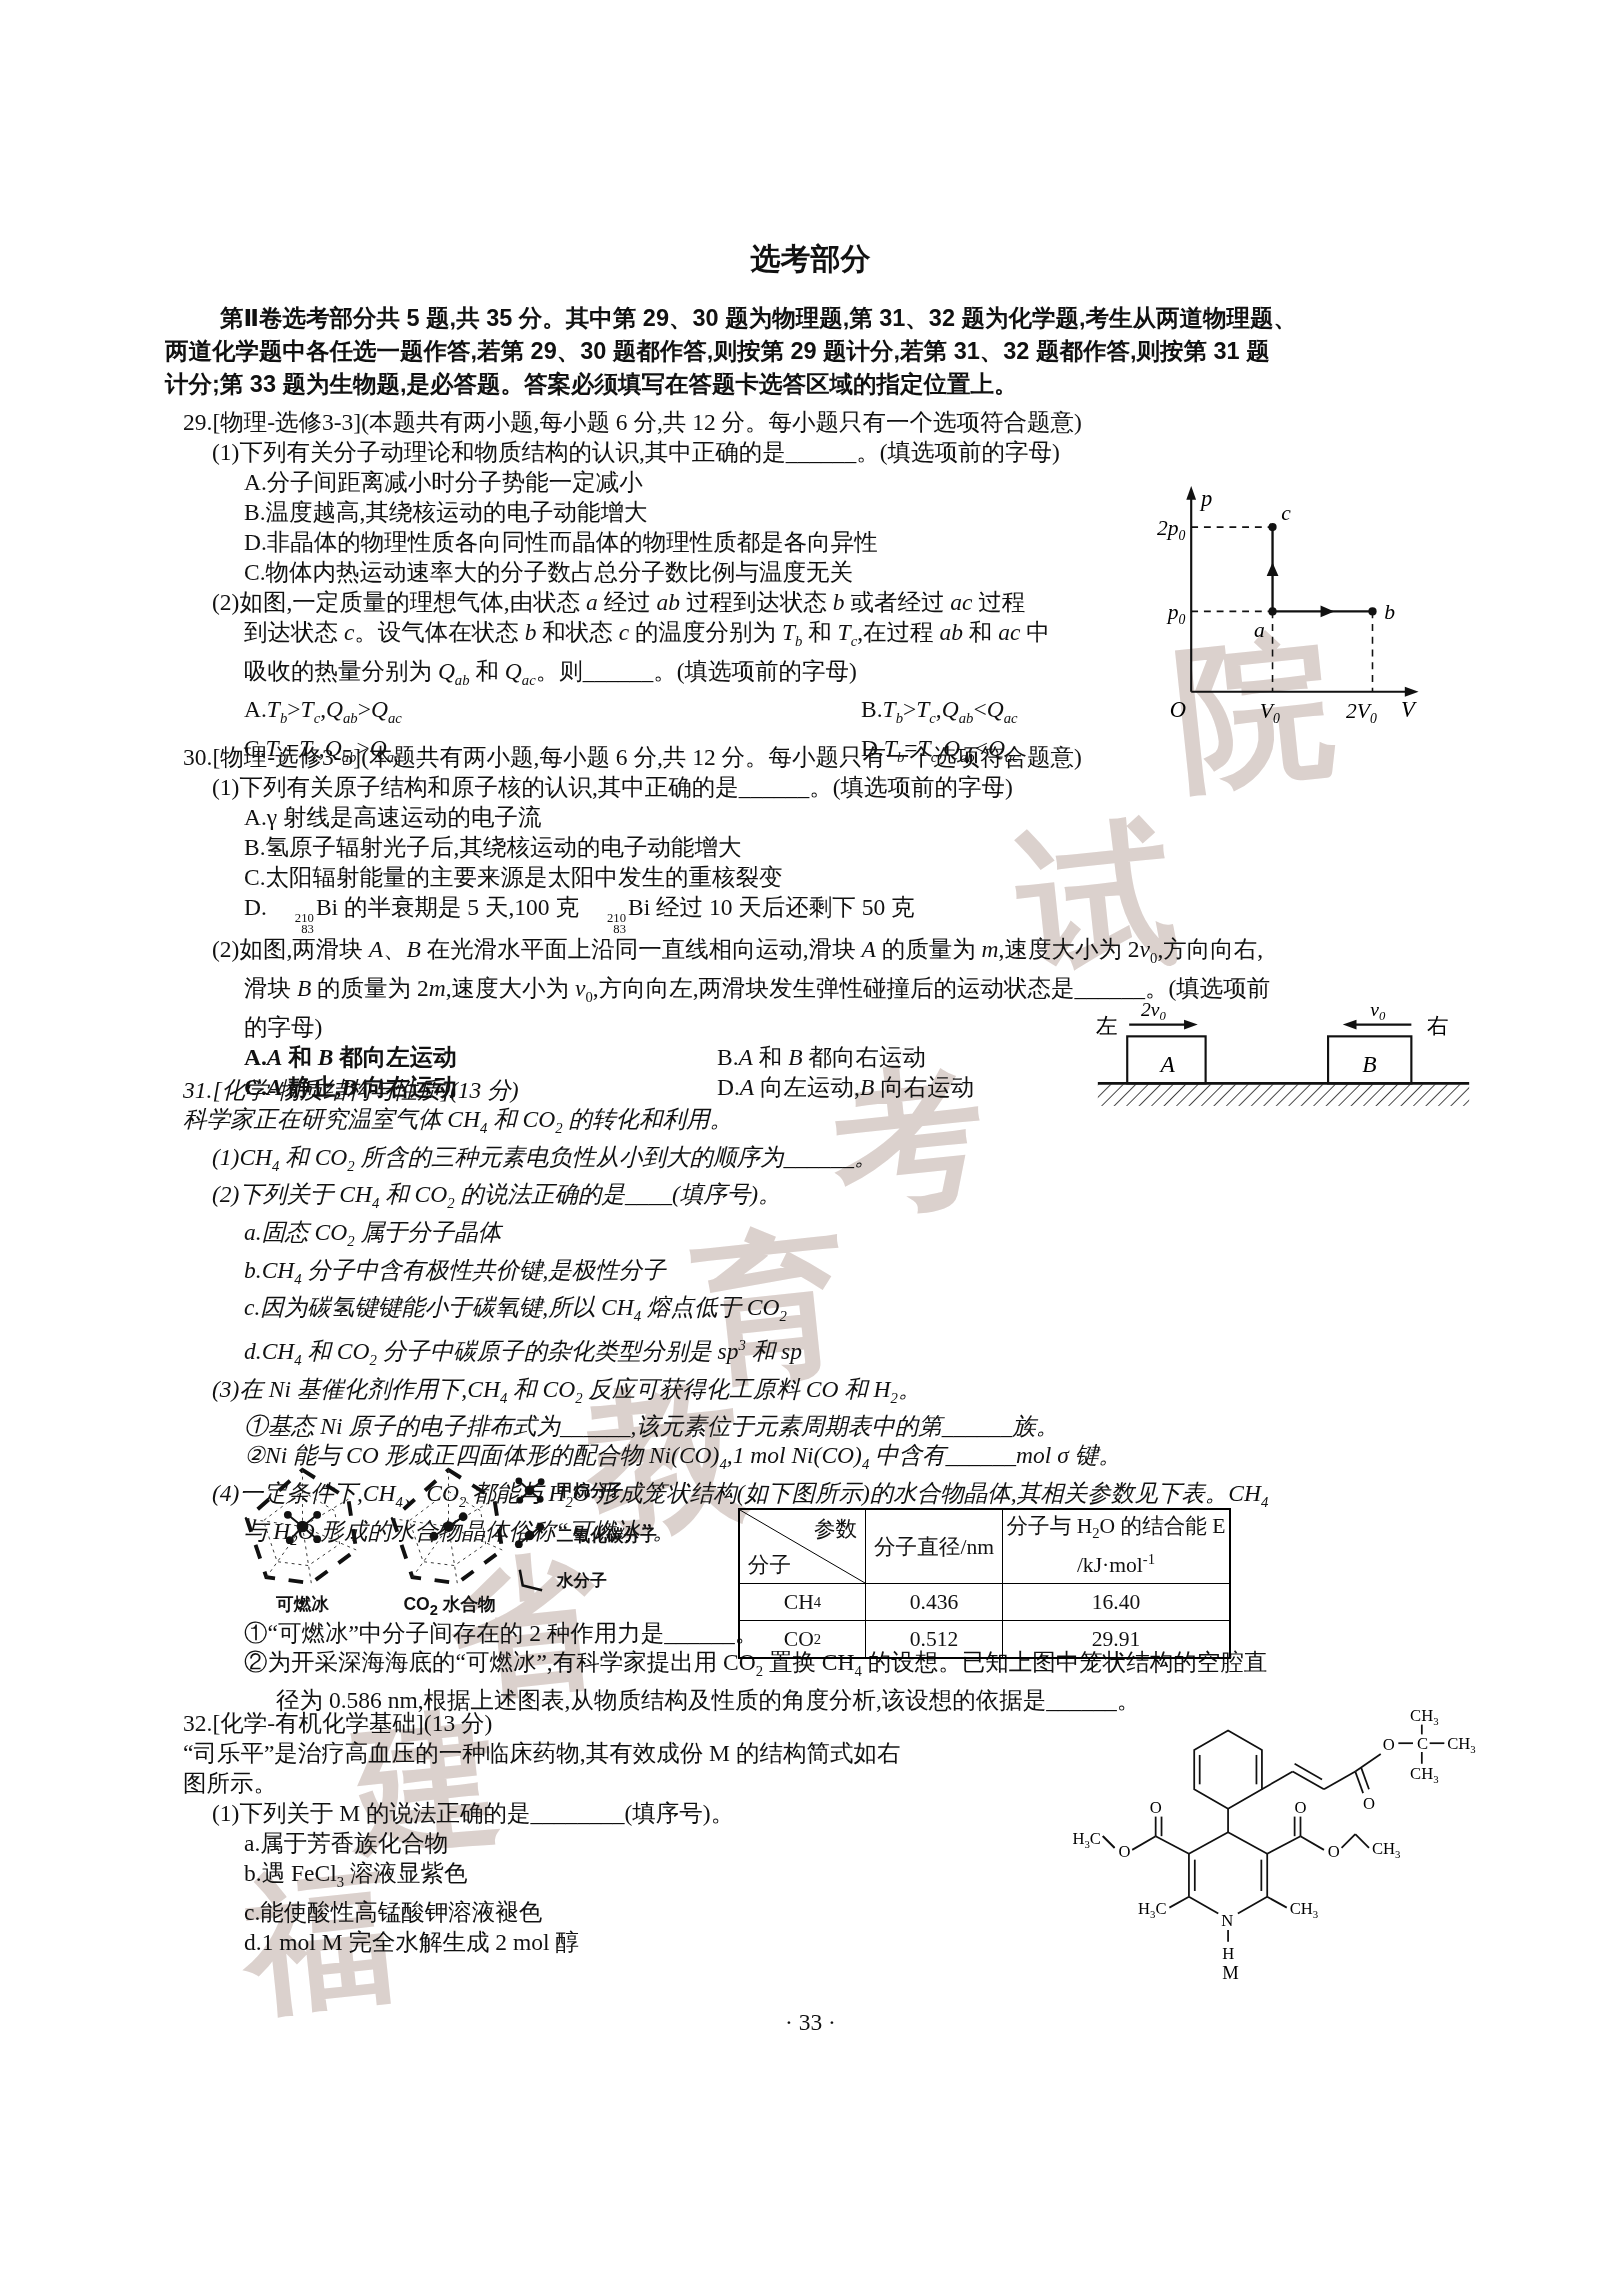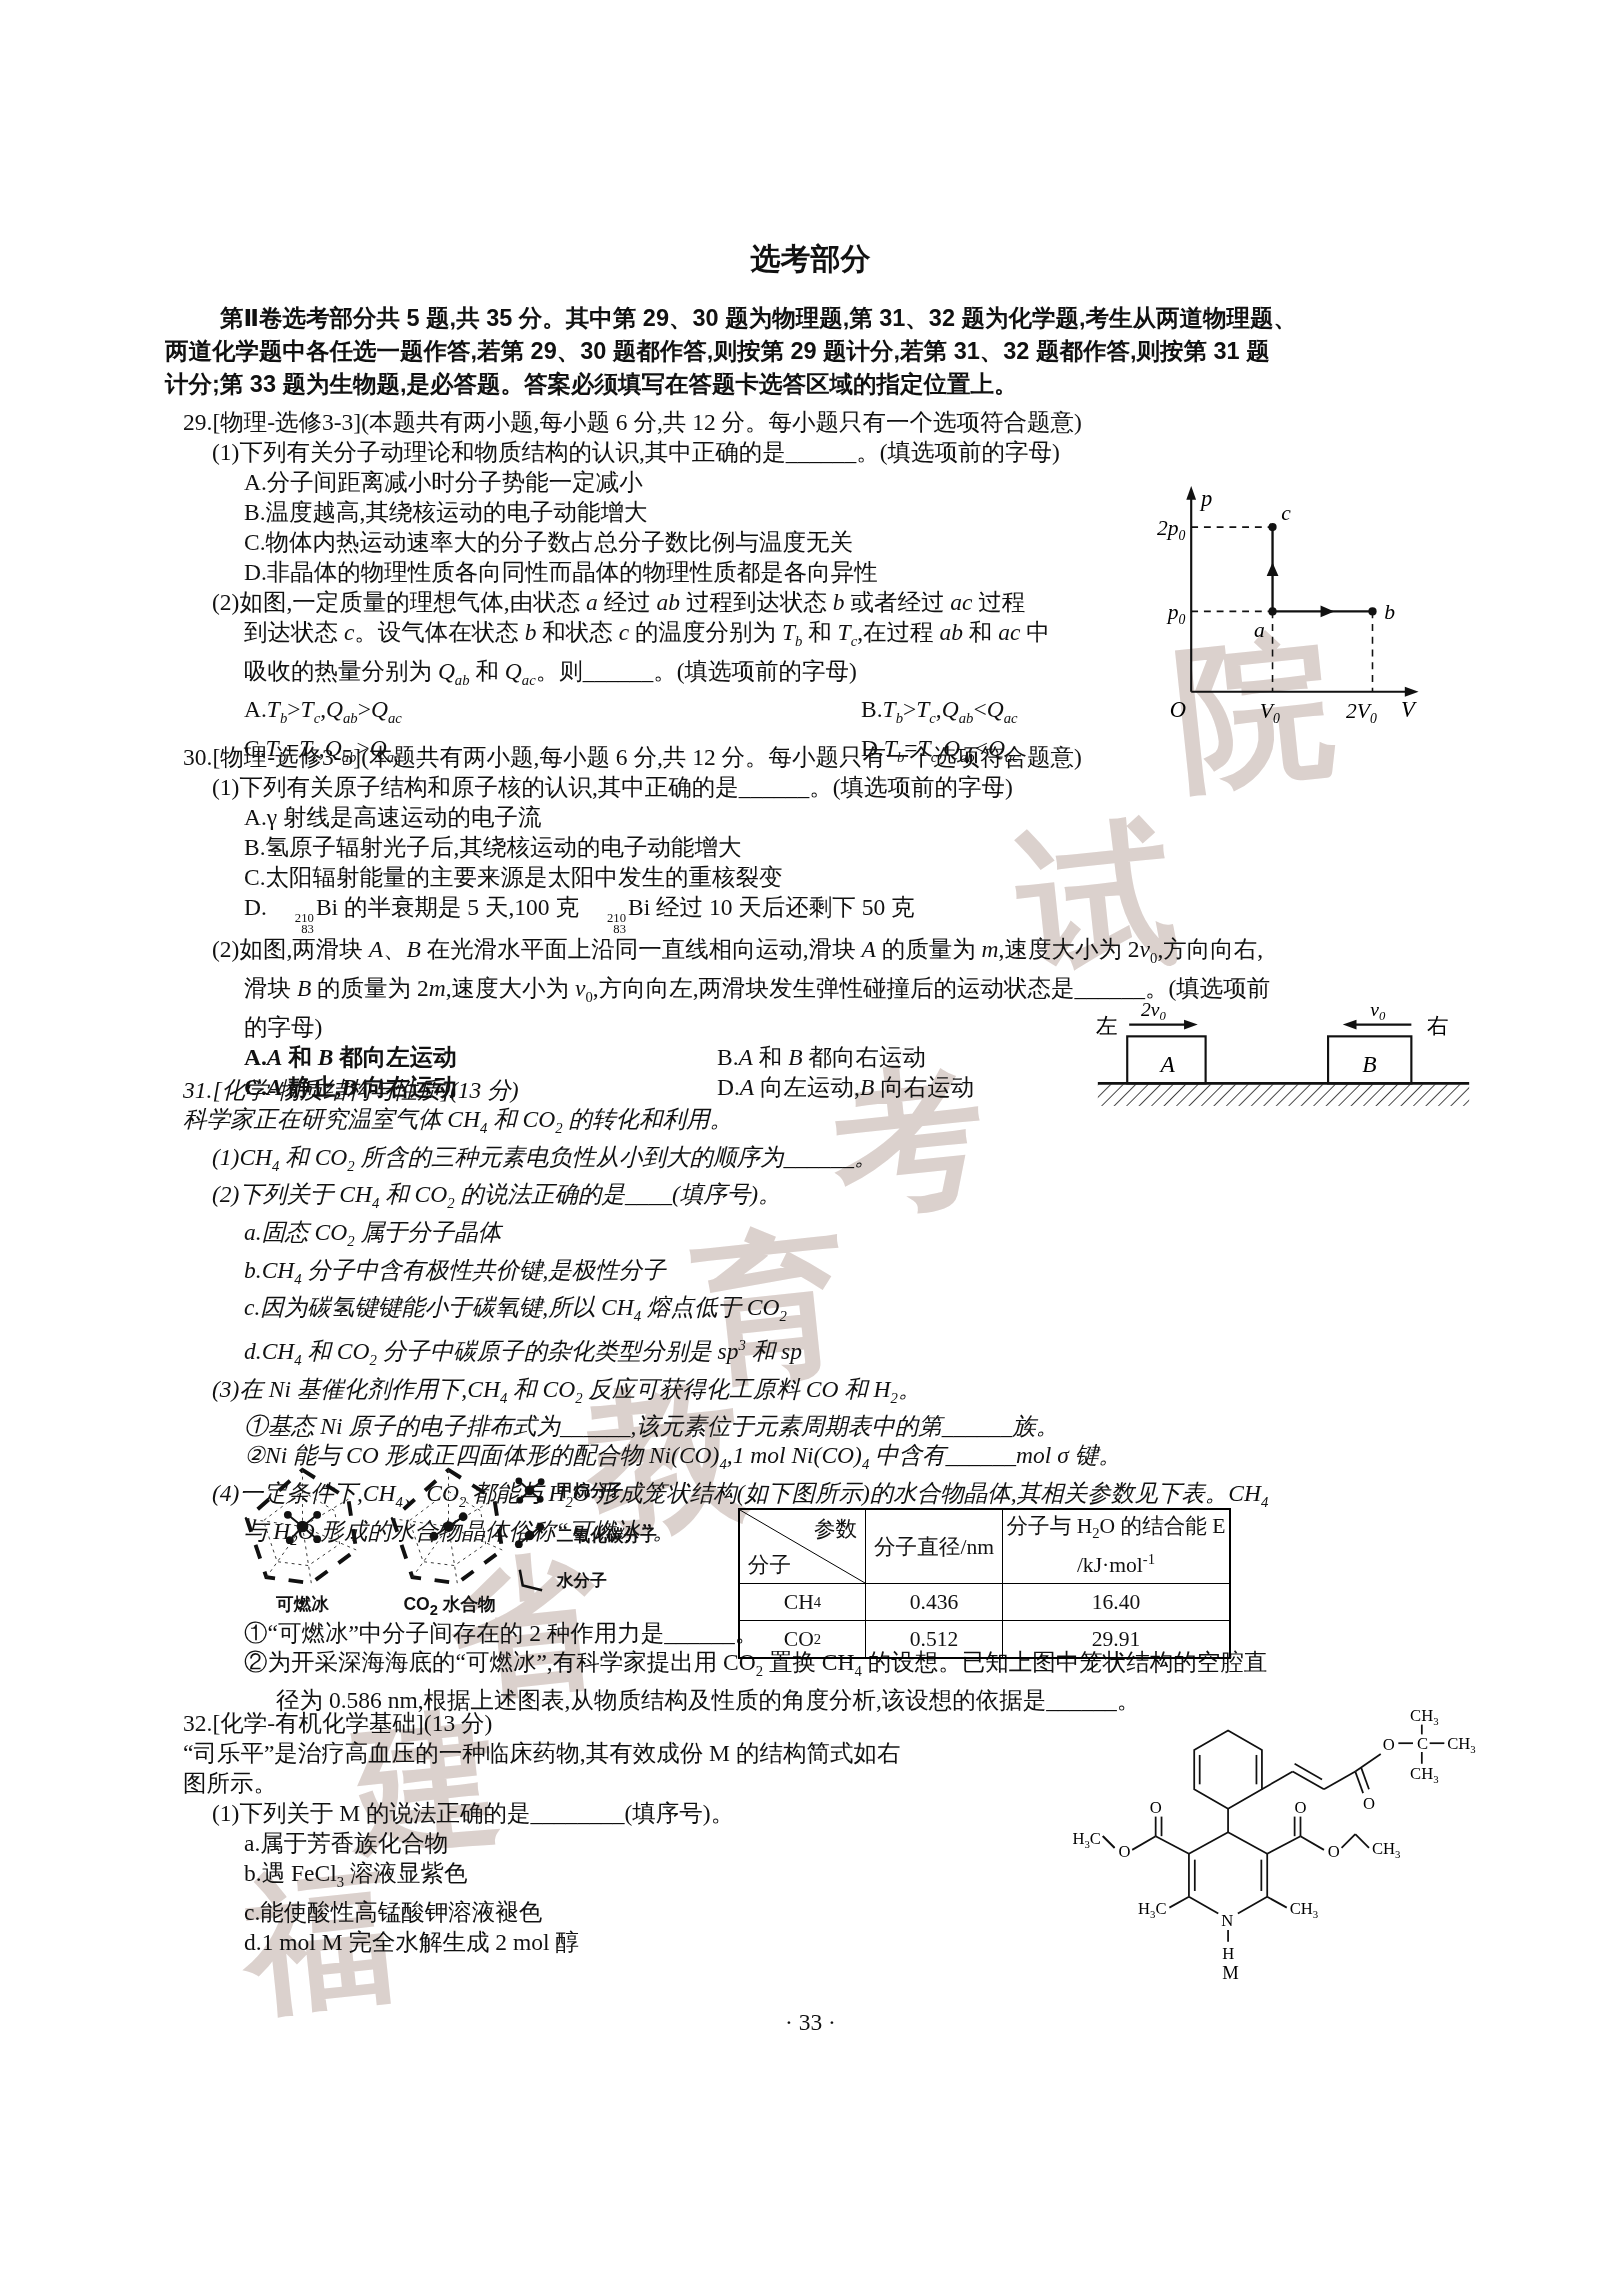--- a/index.html
+++ b/index.html
@@ -81,22 +81,22 @@
       <div class="line first">第Ⅱ卷选考部分共 5 题,共 35 分。其中第 29、30 题为物理题,第 31、32 题为化学题,考生从两道物理题、</div>
       <div class="line">两道化学题中各任选一题作答,若第 29、30 题都作答,则按第 29 题计分,若第 31、32 题都作答,则按第 31 题</div>
       <div class="line">计分;第 33 题为生物题,是必答题。答案必须填写在答题卡选答区域的指定位置上。</div>
     </div>
 
     <section id="q29">
       <div class="line">29.[物理-选修3-3](本题共有两小题,每小题 6 分,共 12 分。每小题只有一个选项符合题意)</div>
       <div class="line ind1">(1)下列有关分子动理论和物质结构的认识,其中正确的是______。(填选项前的字母)</div>
       <div class="line ind2">A.分子间距离减小时分子势能一定减小</div>
       <div class="line ind2">B.温度越高,其绕核运动的电子动能增大</div>
+      <div class="line ind2">D.非晶体的物理性质各向同性而晶体的物理性质都是各向异性</div>
       <div class="line ind2">C.物体内热运动速率大的分子数占总分子数比例与温度无关</div>
-      <div class="line ind2">D.非晶体的物理性质各向同性而晶体的物理性质都是各向异性</div>
       <div class="line ind1">(2)如图,一定质量的理想气体,由状态 <i>a</i> 经过 <i>ab</i> 过程到达状态 <i>b</i> 或者经过 <i>ac</i> 过程</div>
       <div class="line ind2">到达状态 <i>c</i>。设气体在状态 <i>b</i> 和状态 <i>c</i> 的温度分别为 <i>T</i><sub><i>b</i></sub> 和 <i>T</i><sub><i>c</i></sub>,在过程 <i>ab</i> 和 <i>ac</i> 中</div>
       <div class="line ind2">吸收的热量分别为 <i>Q</i><sub><i>ab</i></sub> 和 <i>Q</i><sub><i>ac</i></sub>。则______。(填选项前的字母)</div>
       <div class="line ind2 optrow">
         <span class="w630">A.<i>T</i><sub><i>b</i></sub>&gt;<i>T</i><sub><i>c</i></sub>,<i>Q</i><sub><i>ab</i></sub>&gt;<i>Q</i><sub><i>ac</i></sub></span>
         <span>B.<i>T</i><sub><i>b</i></sub>&gt;<i>T</i><sub><i>c</i></sub>,<i>Q</i><sub><i>ab</i></sub>&lt;<i>Q</i><sub><i>ac</i></sub></span>
       </div>
       <div class="line ind2 optrow">
         <span class="w630">C.<i>T</i><sub><i>b</i></sub>=<i>T</i><sub><i>c</i></sub>,<i>Q</i><sub><i>ab</i></sub>&gt;<i>Q</i><sub><i>ac</i></sub></span>
         <span>D.<i>T</i><sub><i>b</i></sub>=<i>T</i><sub><i>c</i></sub>,<i>Q</i><sub><i>ab</i></sub>&lt;<i>Q</i><sub><i>ac</i></sub></span>

